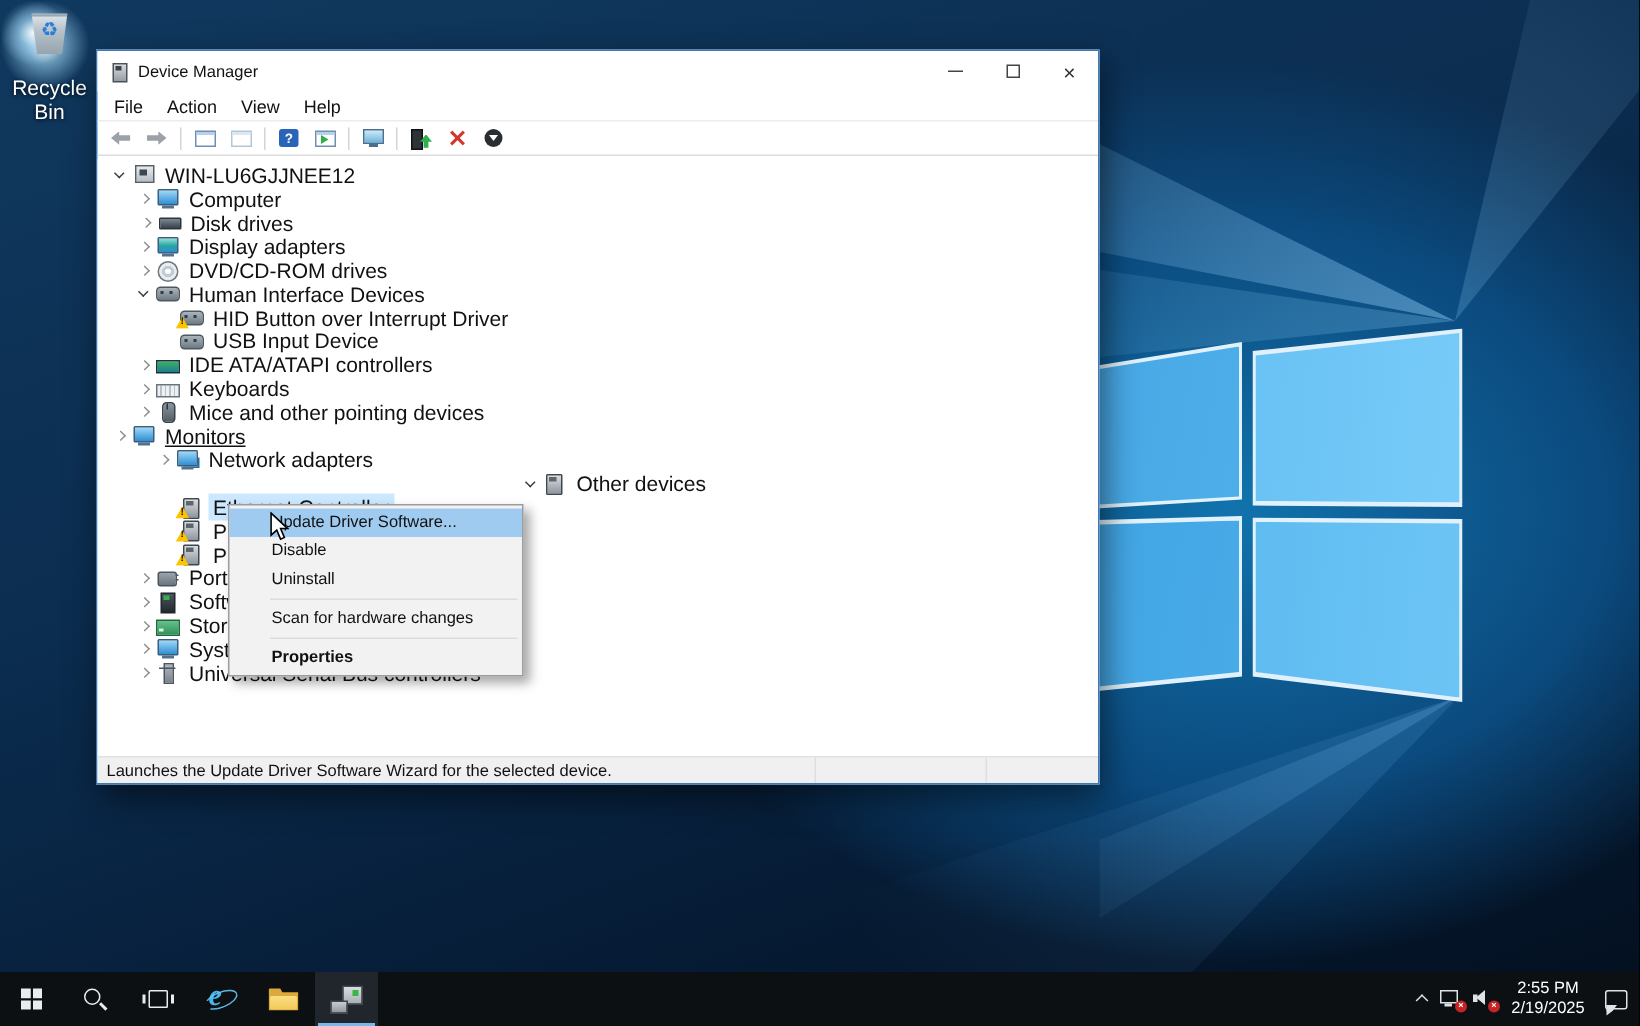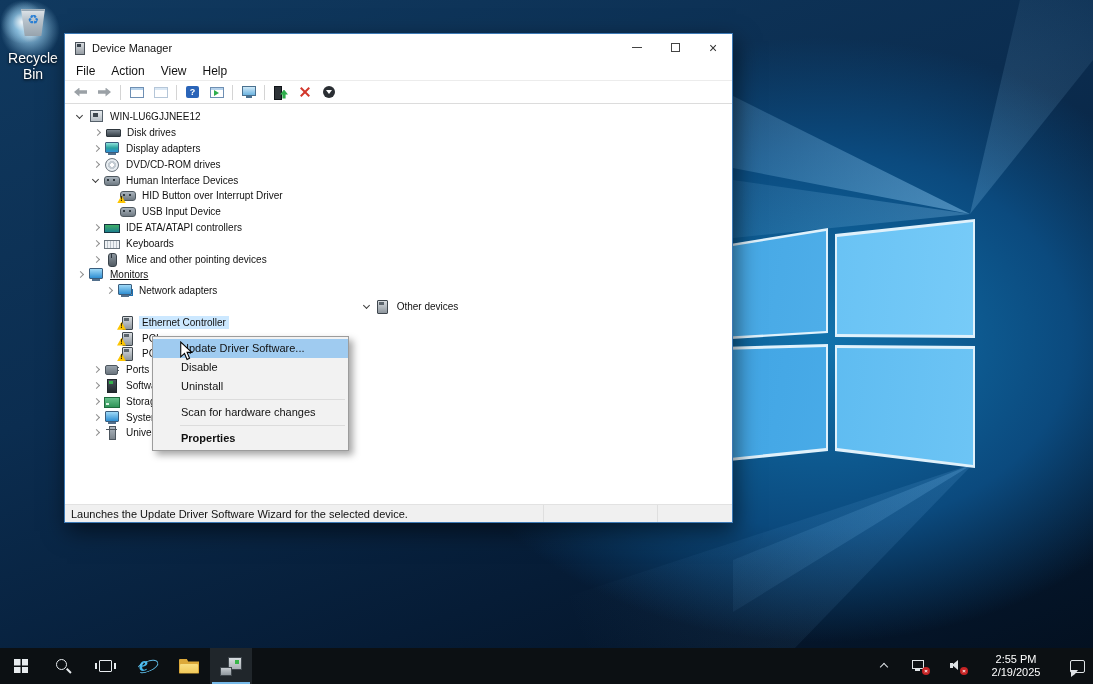--- a/index.html
+++ b/index.html
@@ -73,21 +73,21 @@
   .ic-update{width:15px;height:13px;position:relative;}
   .ic-update::before{content:"";position:absolute;left:1px;top:0;width:6px;height:12px;background:#2e3338;border:1px solid #101418;}
   .ic-update::after{content:"";position:absolute;right:0;bottom:0;width:8px;height:9px;background:#2fae4c;clip-path:polygon(50% 0,100% 55%,70% 55%,70% 100%,30% 100%,30% 55%,0 55%);}
   .ic-x{width:12px;height:12px;position:relative;}
   .ic-x::before,.ic-x::after{content:"";position:absolute;left:0;top:5px;width:12px;height:2px;background:#d2372b;}
   .ic-x::before{transform:rotate(45deg);} .ic-x::after{transform:rotate(-45deg);}
   .ic-disable{width:12px;height:12px;border-radius:50%;background:#2a2e33;position:relative;}
   .ic-disable::after{content:"";position:absolute;left:3px;top:4px;border:3px solid transparent;border-top:4px solid #fff;}
   
   .tree{position:absolute;top:72px;bottom:18px;left:0;right:0;background:#fff;overflow:hidden;padding-top:3px;}
-  .trow{display:flex;align-items:center;height:15.8px;font-size:10px;white-space:nowrap;}
+  .trow{display:flex;align-items:center;height:15.8px;font-size:14px;white-space:nowrap;}
   .chev{width:15px;height:15px;position:relative;flex:none;}
   .chev.c::after{content:"";position:absolute;left:5px;top:5px;width:4px;height:4px;border:solid #8f8f8f;border-width:0 1px 1px 0;transform:rotate(-45deg);}
   .chev.e::after{content:"";position:absolute;left:4px;top:4px;width:4px;height:4px;border:solid #3c3c3c;border-width:0 1.5px 1.5px 0;transform:rotate(45deg);}
   .tlabel{padding:1px 3px;}
   .tlabel.sel{background:#cce8ff;}
   .ti{width:16px;height:13px;position:relative;flex:none;margin-right:3px;}
   .ti::before,.ti::after{content:"";position:absolute;}
   .i-computer::before,.i-monitor::before,.i-system::before,.i-network::before,.i-display::before{left:1px;top:0;width:12px;height:9px;border:1px solid #3a5d7d;border-radius:1px;background:linear-gradient(#9fd9f7,#2f8fd3);}
   .i-computer::after,.i-monitor::after,.i-system::after,.i-network::after,.i-display::after{left:4px;bottom:0;width:8px;height:2px;background:#53708c;}
   .i-network::before{box-shadow:3px 3px 0 -2px #1c6faf;}
@@ -146,21 +146,21 @@
   .tk-internet-explorer{width:22px;height:21px;position:relative;}
   .tk-internet-explorer::before{content:"e";position:absolute;left:3px;top:-3px;font:italic bold 20px/22px "Liberation Serif",serif;color:#45b7ec;}
   .tk-internet-explorer::after{content:"";position:absolute;left:0;top:5px;width:21px;height:9px;border:1.5px solid rgba(100,200,245,.9);border-left-color:transparent;border-radius:50%;transform:rotate(-22deg);}
   .tk-file-explorer{width:20px;height:15px;position:relative;}
   .tk-file-explorer::before{content:"";position:absolute;inset:0;background:#dca93a;border-radius:1px;clip-path:polygon(0 0,38% 0,46% 20%,100% 20%,100% 100%,0 100%);}
   .tk-file-explorer::after{content:"";position:absolute;left:1px;right:1px;bottom:1px;height:9px;background:linear-gradient(#f9df82,#f1c95a);border-radius:1px;}
   .tk-device-manager{width:23px;height:19px;position:relative;}
   .tk-device-manager::before{content:"";position:absolute;right:1px;top:0;width:12px;height:11px;background:linear-gradient(#d9dde0,#a8afb5);border:1px solid #3f464c;}
   .tk-device-manager::after{content:"";position:absolute;left:0;bottom:0;width:10px;height:7px;background:linear-gradient(#c6cbd0,#8f979d);border:1px solid #3f464c;}
   .dm-dot{position:absolute;right:4px;top:3px;width:4px;height:4px;background:#39b54a;z-index:1;}
-  .tb-right{margin-left:auto;display:flex;align-items:center;gap:22px;padding-right:8px;height:100%;}
+  .tb-right{margin-left:auto;display:flex;align-items:center;gap:6px;padding-right:8px;height:100%;}
   .tray-chevron{width:12px;height:12px;position:relative;}
   .tray-chevron::before{content:"";position:absolute;left:3px;top:4px;width:5px;height:5px;border:solid #dfe3e6;border-width:1.5px 1.5px 0 0;transform:rotate(-45deg);}
   .tray-net{width:15px;height:14px;position:relative;}
   .tray-net::before{content:"";position:absolute;left:0;top:1px;width:10px;height:7px;border:1.5px solid #dfe3e6;}
   .tray-net::after{content:"";position:absolute;left:3px;top:10px;width:5px;height:1.5px;background:#dfe3e6;}
   .tray-vol{width:16px;height:14px;position:relative;}
   .tray-vol::before{content:"";position:absolute;left:1px;top:4px;width:3px;height:5px;background:#dfe3e6;}
   .tray-vol::after{content:"";position:absolute;left:3px;top:1px;border:5.5px solid transparent;border-right:6px solid #dfe3e6;border-left:0;}
   .tbadge{position:absolute;right:-3px;bottom:-2px;width:8px;height:8px;border-radius:50%;background:#c62324;color:#fff;font:bold 6px/8px "Liberation Sans",sans-serif;text-align:center;font-style:normal;}
   .clock{width:58px;text-align:center;color:#fff;font-size:11px;line-height:13px;}
@@ -252,20 +252,25 @@
         <span class="tbtn">
           <i class="ic-disable"></i>
         </span>
       </div>
     <div class="tree" id="tree">
         <div class="trow" style="padding-left: 8px;">
           <span class="chev e"></span>
           <div class="ti i-root"></div>
           <span class="tlabel">WIN-LU6GJJNEE12</span>
         </div>
+        <div class="trow" style="padding-left: 24px;">
+          <span class="chev c"></span>
+          <div class="ti i-computer"></div>
+          <span class="tlabel">Computer</span>
+        </div>
         <div class="trow" style="padding-left: 25px;">
           <span class="chev c"></span>
           <div class="ti i-disk"></div>
           <span class="tlabel">Disk drives</span>
         </div>
         <div class="trow" style="padding-left: 24px;">
           <span class="chev c"></span>
           <div class="ti i-display"></div>
           <span class="tlabel">Display adapters</span>
         </div>

